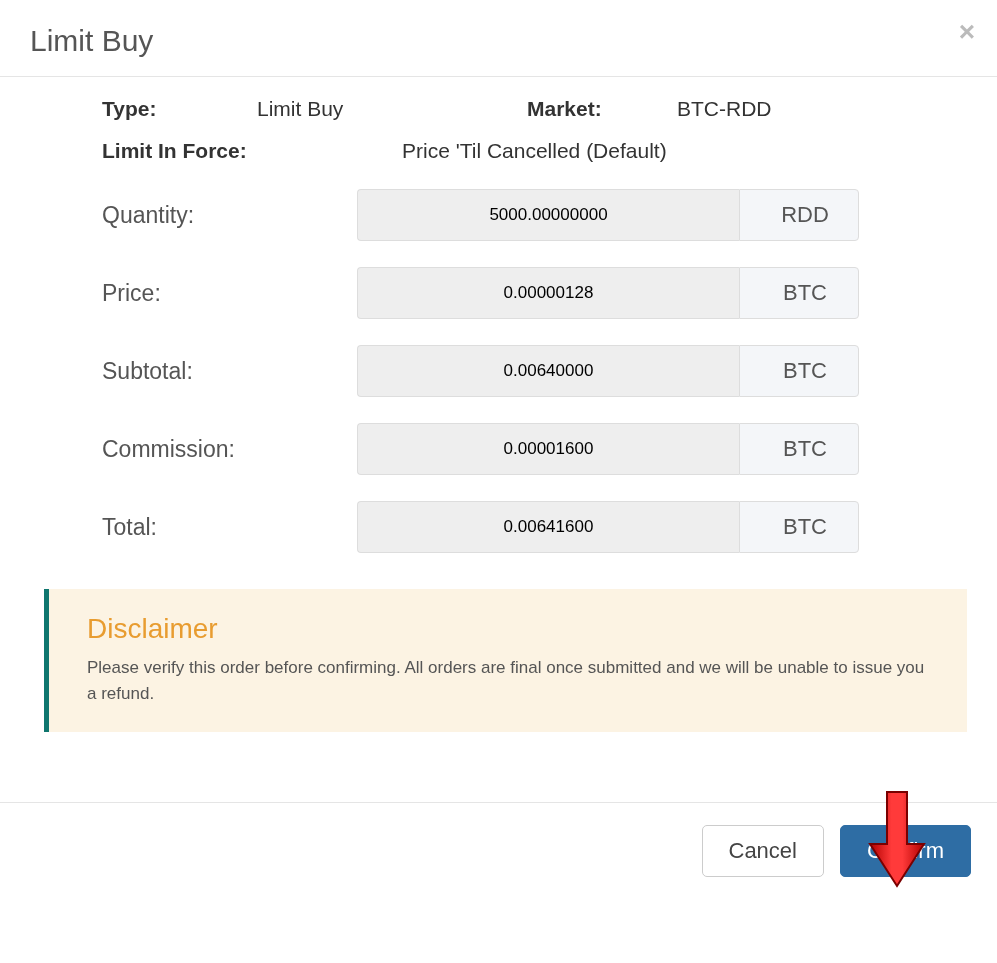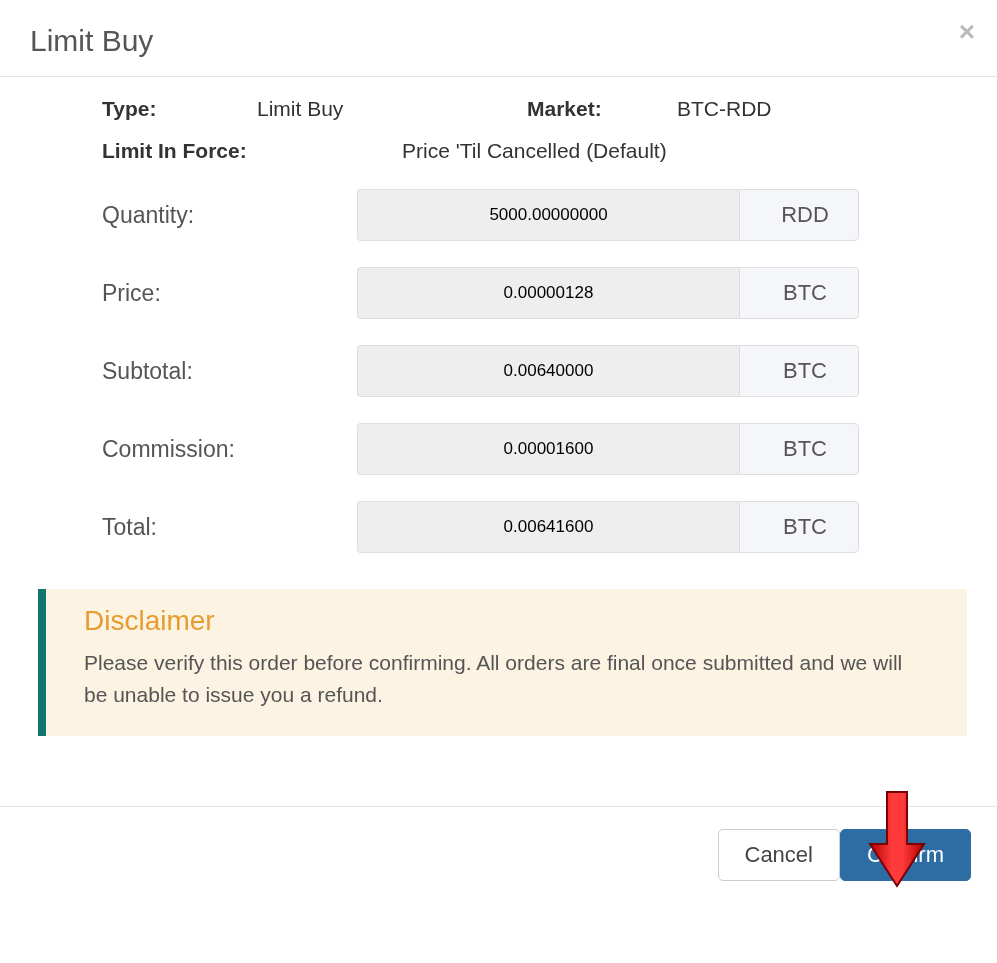--- a/index.html
+++ b/index.html
@@ -97,45 +97,45 @@
     display: flex;
     align-items: center;
     justify-content: center;
     font-size: 22px;
     color: #555;
     border-radius: 0 4px 4px 0;
     padding-left: 12px;
   }
 
   .disclaimer {
-    margin: 36px 0 0 8px;
-    border-left: 8px solid #0f766e;
+    margin: 36px 0 0 14px;
+    border-left: 5px solid #0f766e;
     background: #fcf3e3;
-    padding: 16px 38px 26px 38px;
+    padding: 24px 38px 26px 38px;
   }
   .disclaimer h3 {
     margin: 0 0 10px 0;
     font-size: 28px;
     font-weight: 400;
     color: #e89c30;
   }
   .disclaimer p {
     margin: 0;
-    font-size: 21px;
+    font-size: 17px;
     line-height: 1.5;
     color: #555;
   }
 
   .modal-footer {
     margin-top: 62px;
     border-top: 1px solid #e5e5e5;
     padding: 22px 26px;
     display: flex;
     justify-content: flex-end;
-    gap: 0;
+    gap: 16px;
   }
   .btn {
     font-size: 22px;
     padding: 12px 26px;
     border-radius: 5px;
     cursor: pointer;
   }
   .btn-default {
     background: #fff;
     border: 1px solid #ccc;

